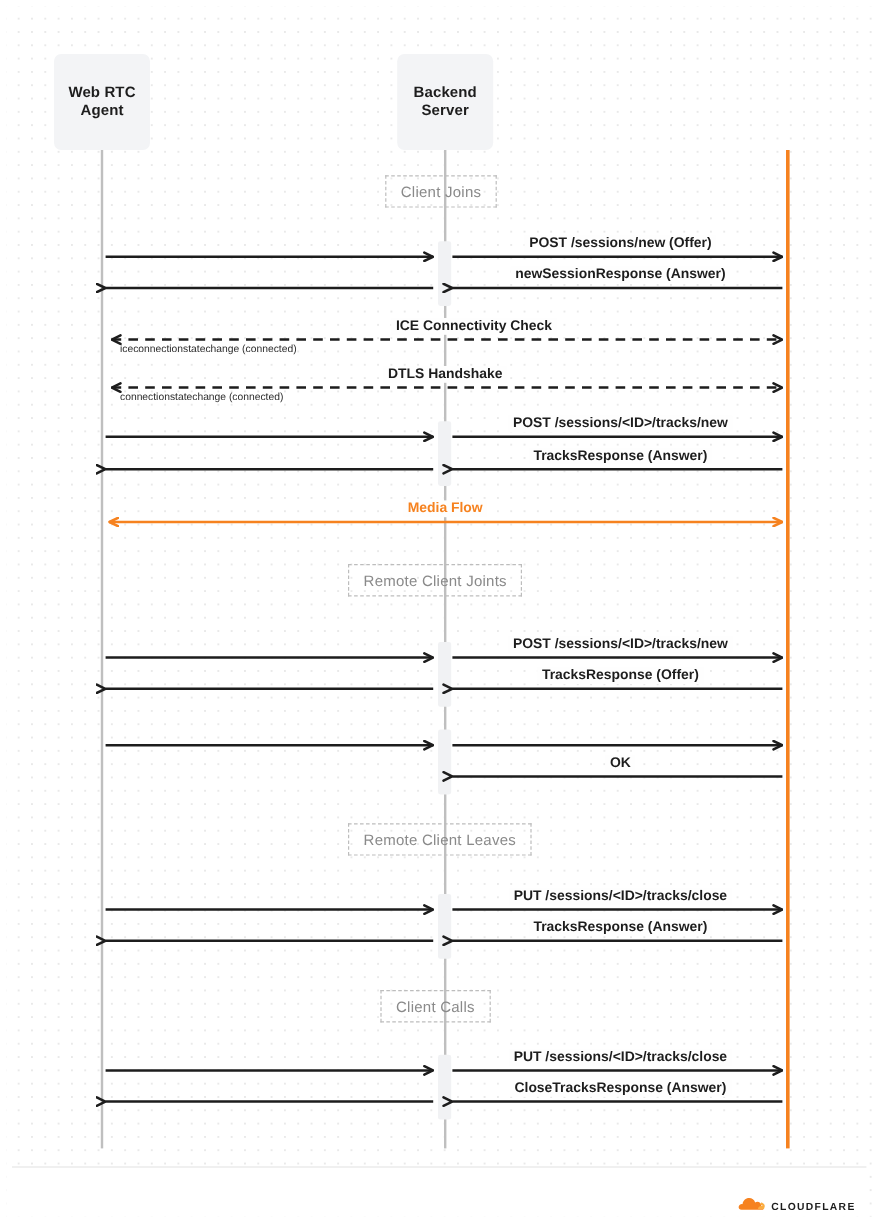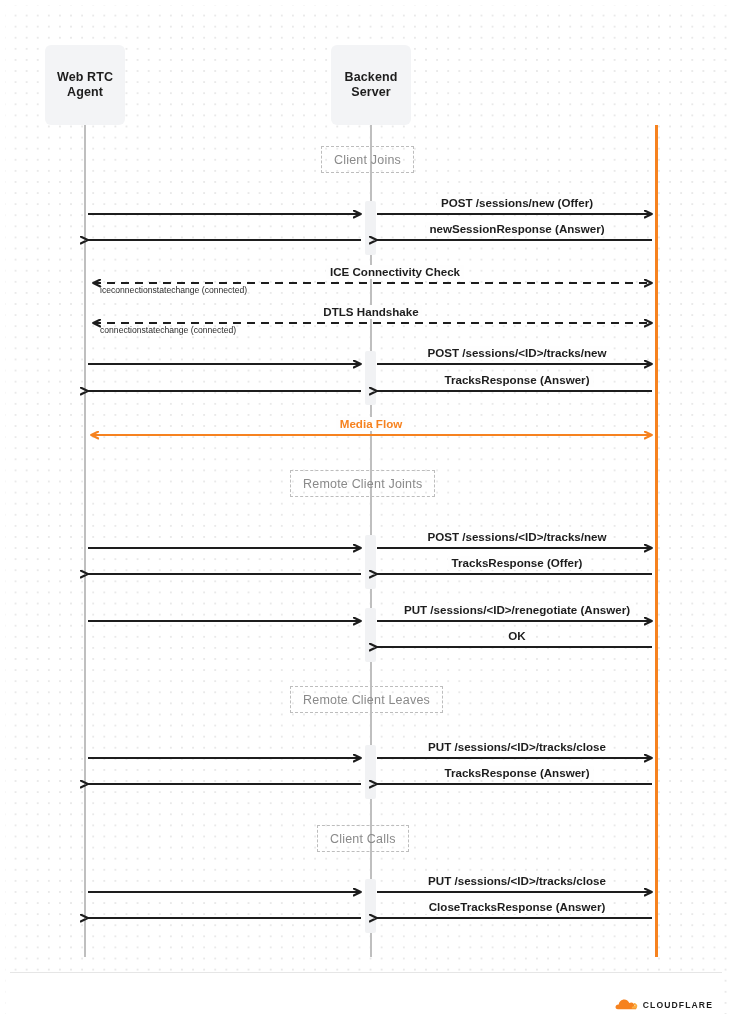--- a/index.html
+++ b/index.html
@@ -263,21 +263,20 @@
       <line x1="647" y1="9" x2="372" y2="9" stroke="#1d1d1d" stroke-width="2.1" marker-end="url(#ah-l)"></line>
     </svg>
     <span class="lbl" style="left:512px;">TracksResponse (Offer)</span>
   </div>
 
   <div class="msg" style="left:0px; top:607px; width:732px;">
     <svg width="732" height="18">
       <line x1="83" y1="9" x2="356" y2="9" stroke="#1d1d1d" stroke-width="2.1" marker-end="url(#ah-r)"></line>
       <line x1="372" y1="9" x2="647" y2="9" stroke="#1d1d1d" stroke-width="2.1" marker-end="url(#ah-r)"></line>
     </svg>
-    <span class="lbl" style="left:512px;">PUT /sessions/&lt;ID&gt;/renegotiate (Answer)</span>
   </div>
 
   <div class="msg" style="left:0px; top:633px; width:732px;">
     <svg width="732" height="18">
       <line x1="647" y1="9" x2="372" y2="9" stroke="#1d1d1d" stroke-width="2.1" marker-end="url(#ah-l)"></line>
     </svg>
     <span class="lbl" style="left:512px;">OK</span>
   </div>
 
   <div class="msg" style="left:0px; top:744px; width:732px;">

